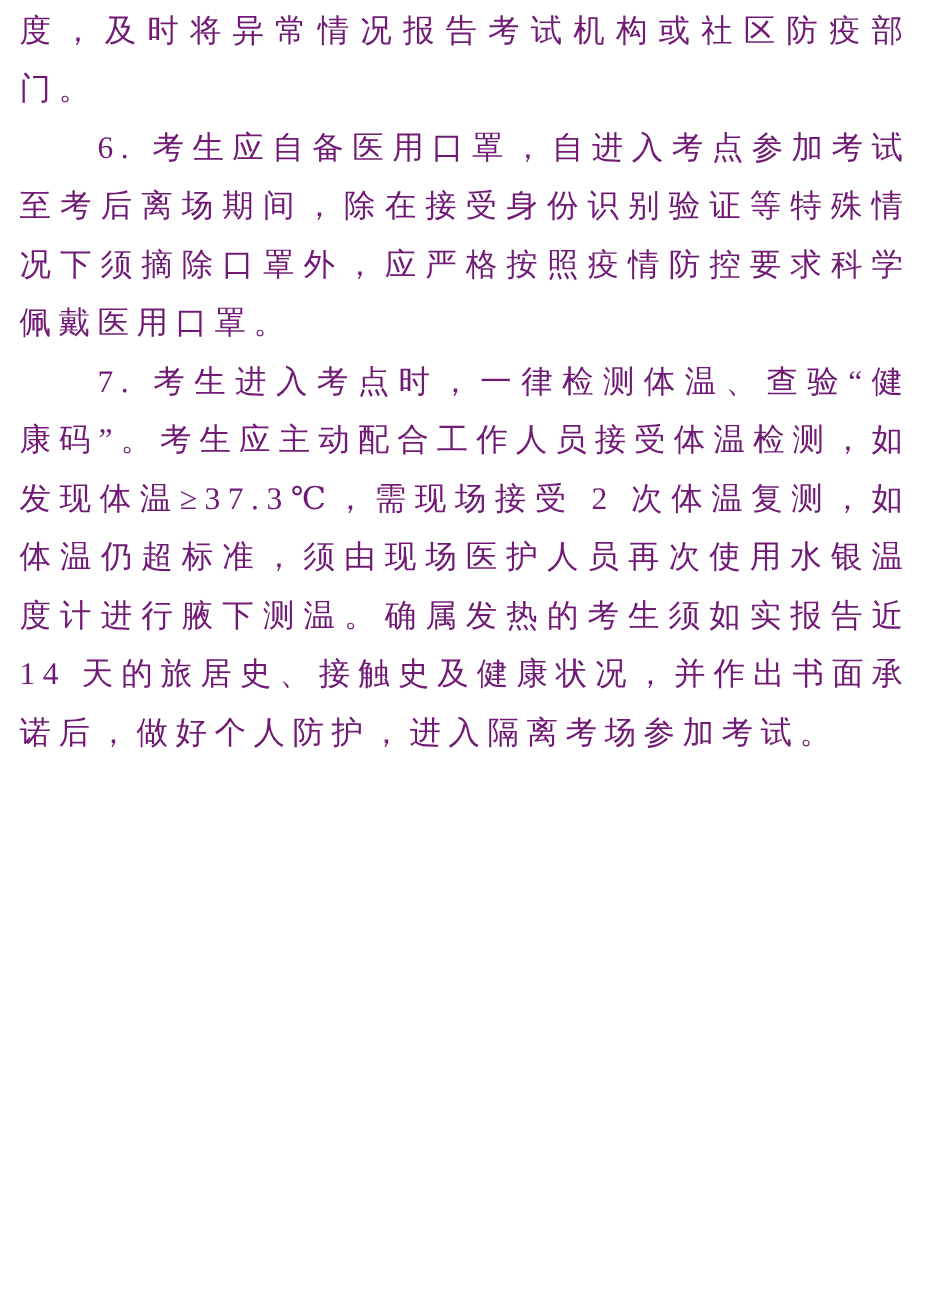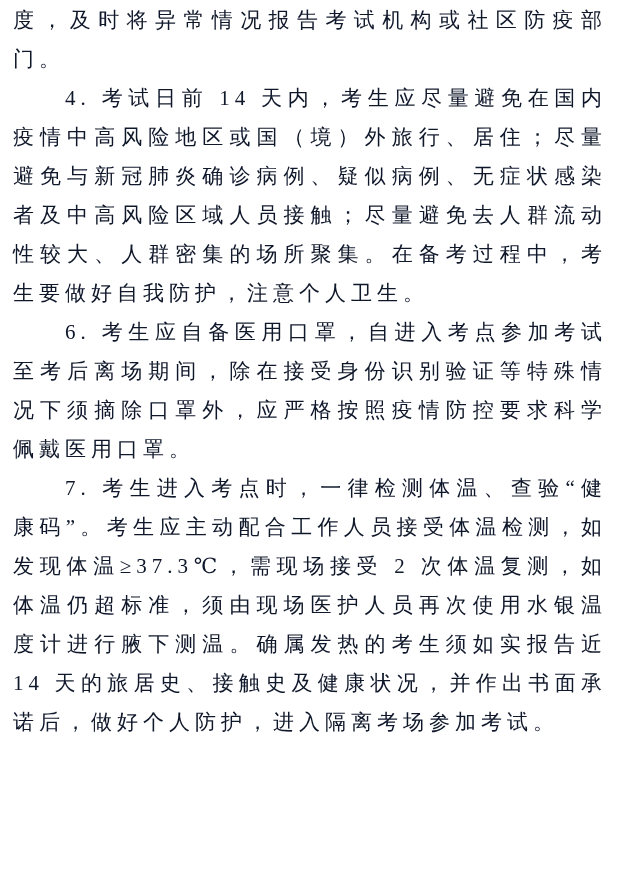--- a/index.html
+++ b/index.html
@@ -13,37 +13,36 @@
     overflow: hidden;
   }
   .doc-page {
     box-sizing: border-box;
     width: 621px;
     height: 870px;
     padding: 1px 14px 0 13px;
     background: #ffffff;
     font-family: "Liberation Serif", "DejaVu Serif", serif;
     font-size: 21px;
-    color: #0f172a;
+    color: #701a75;
   }
   .doc-page p.doc-paragraph {
     margin: 0;
     line-height: 39px;
     text-align: justify;
     text-justify: inter-character;
     letter-spacing: 5px;
     text-indent: 52px;
     word-break: break-all;
   }
   .doc-page p.doc-paragraph.continuation {
     text-indent: 0;
   }
 </style>
 </head>
 <body>
 
 <div class="doc-page">
   <p class="doc-paragraph continuation">度，及时将异常情况报告考试机构或社区防疫部门。</p>
-  <p class="doc-paragraph">4. 考试日前 14 天内，考生应尽量避免在国内疫情中高风险地区或国（境）外旅行、居住；尽量避免与新冠肺炎确诊病例、疑似病例、无症状感染者及中高风险区域人员接触；尽量避免去人群流动性较大、人群密集的场所聚集。在备考过程中，考生要做好自我防护，注意个人卫生。</p>
   <p class="doc-paragraph">6. 考生应自备医用口罩，自进入考点参加考试至考后离场期间，除在接受身份识别验证等特殊情况下须摘除口罩外，应严格按照疫情防控要求科学佩戴医用口罩。</p>
   <p class="doc-paragraph">7. 考生进入考点时，一律检测体温、查验“健康码”。考生应主动配合工作人员接受体温检测，如发现体温≥37.3℃，需现场接受 2 次体温复测，如体温仍超标准，须由现场医护人员再次使用水银温度计进行腋下测温。确属发热的考生须如实报告近 14 天的旅居史、接触史及健康状况，并作出书面承诺后，做好个人防护，进入隔离考场参加考试。</p>
 
 </div>
 
 </body></html>

